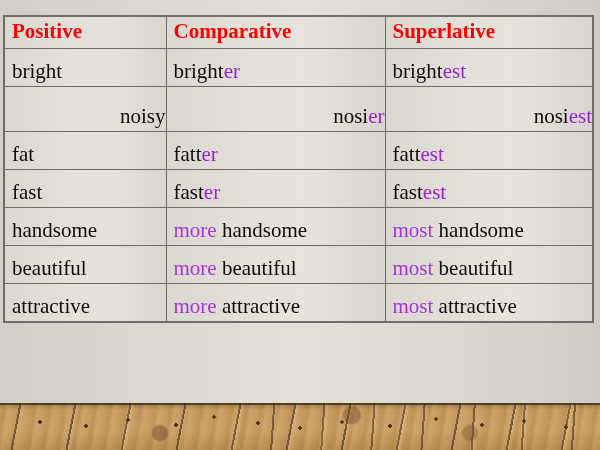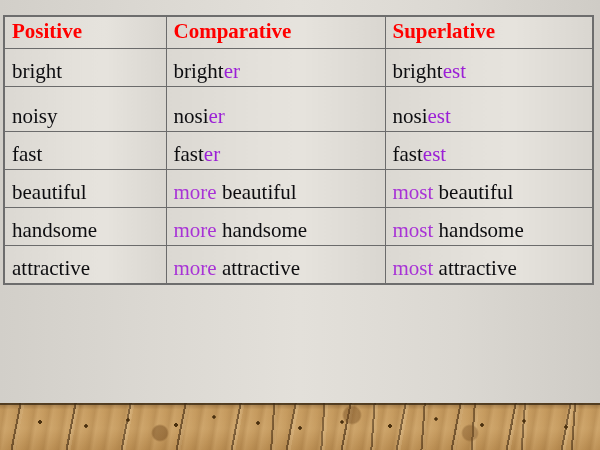--- a/index.html
+++ b/index.html
@@ -160,21 +160,21 @@
     vertical-align: middle;
     padding-bottom: 2px;
   }
 
   #grammar-table tbody td {
     font-size: 21px;
     color: #0d0d10;
     height: 33px;
     padding-bottom: 4px;
   }
-  #grammar-table tbody tr.tall-row td { height: 40px; }
+  #grammar-table tbody tr.tall-row td { height: 40px; text-align: right; }
 
   .suffix { color: #9b1fd6; }
   .degree { color: #a833d6; }
   .indent { padding-left: 14px; }
   .indent2 { padding-left: 18px; }
 </style>
 </head>
 <body>
 
 <div id="slide">
@@ -205,35 +205,40 @@
           <td>bright</td>
           <td><span>bright</span><span class="suffix">er</span></td>
           <td><span>bright</span><span class="suffix">est</span></td>
         </tr>
         <tr class="tall-row">
           <td>noisy</td>
           <td><span>nosi</span><span class="suffix">er</span></td>
           <td><span>nosi</span><span class="suffix">est</span></td>
         </tr>
         <tr>
+          <td>fat</td>
+          <td class="indent"><span>fatt</span><span class="suffix">er</span></td>
+          <td><span>fatt</span><span class="suffix">est</span></td>
+        </tr>
+        <tr>
           <td>fast</td>
           <td class="indent"><span>fast</span><span class="suffix">er</span></td>
           <td><span>fast</span><span class="suffix">est</span></td>
         </tr>
         <tr>
+          <td>handsome</td>
+          <td><span class="degree">more </span><span>handsome</span></td>
+          <td><span class="degree">most </span><span>handsome</span></td>
+        </tr>
+        <tr>
           <td>beautiful</td>
           <td><span class="degree">more </span><span>beautiful</span></td>
           <td class="indent2"><span class="degree">most </span><span>beautiful</span></td>
         </tr>
         <tr>
-          <td>handsome</td>
-          <td><span class="degree">more </span><span>handsome</span></td>
-          <td><span class="degree">most </span><span>handsome</span></td>
-        </tr>
-        <tr>
           <td>attractive</td>
           <td><span class="degree">more </span><span>attractive</span></td>
           <td><span class="degree">most </span><span>attractive</span></td>
         </tr>
       </tbody>
   </table>
 
 </div>
 
 </body></html>

